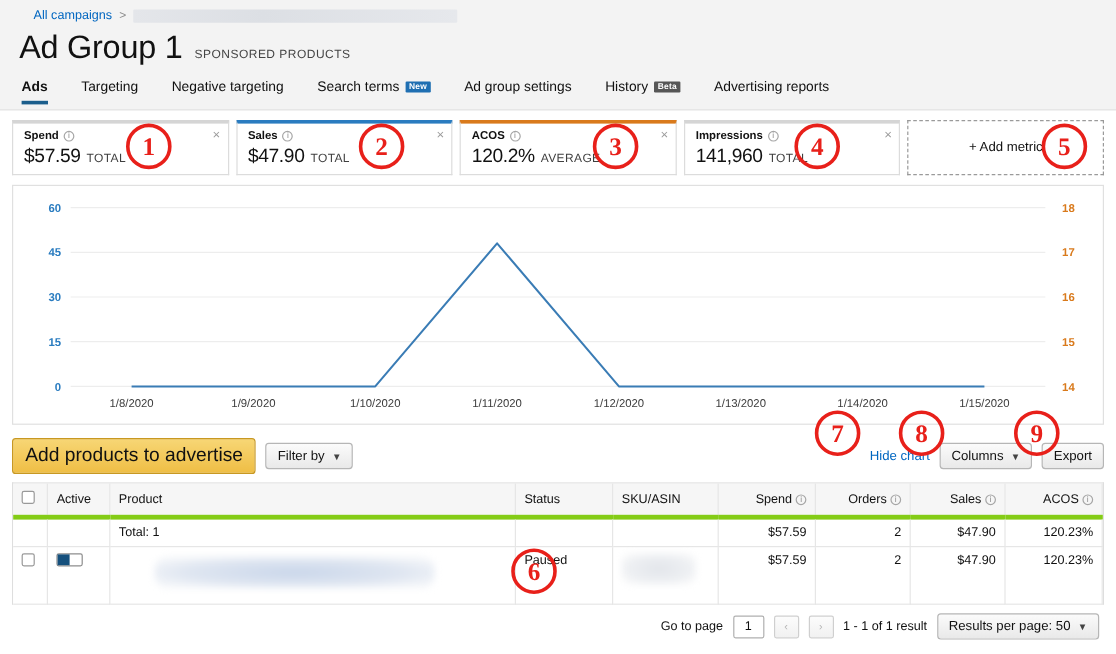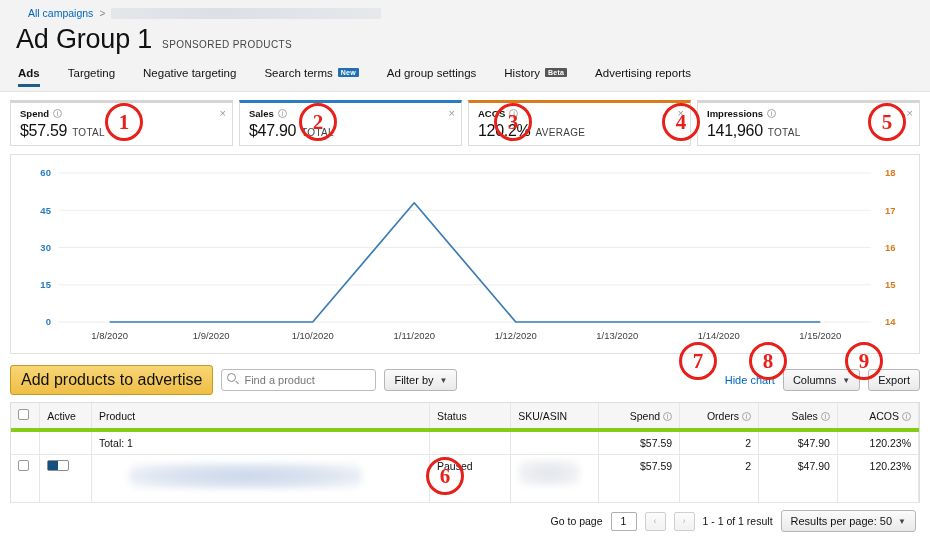--- a/index.html
+++ b/index.html
@@ -458,20 +458,21 @@
       <div class="metric-head">
         <span>Impressions</span>
         <i class="info-i">i</i>
       </div>
       <span class="metric-close">×</span>
       <div class="metric-val-row">
         <span class="metric-value">141,960</span>
         <span class="metric-unit">TOTAL</span>
       </div>
     </div>
+    <div class="add-metric">+ Add metric</div>
   </div>
 
 <div class="chart-panel">
   <svg class="chart-svg" viewBox="0 0 910 200" preserveAspectRatio="none">
     <g id="chart-grid">
         <line x1="48" y1="167" x2="862" y2="167" stroke="#ededed" stroke-width="1"></line>
         <line x1="48" y1="129.75" x2="862" y2="129.75" stroke="#ededed" stroke-width="1"></line>
         <line x1="48" y1="92.5" x2="862" y2="92.5" stroke="#ededed" stroke-width="1"></line>
         <line x1="48" y1="55.25" x2="862" y2="55.25" stroke="#ededed" stroke-width="1"></line>
         <line x1="48" y1="18" x2="862" y2="18" stroke="#ededed" stroke-width="1"></line>
@@ -499,24 +500,20 @@
         <text x="505.875" y="184" fill="#3d3d3d" font-size="9.5" text-anchor="middle" font-family="&quot;Liberation Sans&quot;, sans-serif">1/12/2020</text>
         <text x="607.625" y="184" fill="#3d3d3d" font-size="9.5" text-anchor="middle" font-family="&quot;Liberation Sans&quot;, sans-serif">1/13/2020</text>
         <text x="709.375" y="184" fill="#3d3d3d" font-size="9.5" text-anchor="middle" font-family="&quot;Liberation Sans&quot;, sans-serif">1/14/2020</text>
         <text x="811.125" y="184" fill="#3d3d3d" font-size="9.5" text-anchor="middle" font-family="&quot;Liberation Sans&quot;, sans-serif">1/15/2020</text>
       </g>
   </svg>
 </div>
 
 <div class="toolbar">
   <button class="btn-primary">Add products to advertise</button>
-  <div class="search-box">
-    <span class="search-ic"></span>
-    <input type="text" placeholder="Find a product" style="">
-  </div>
   <button class="btn-grey">
     <span>Filter by</span>
     <span class="caret">▼</span>
   </button>
   <span class="spacer"></span>
   <a class="link-blue">Hide chart</a>
   <button class="btn-grey">
     <span>Columns</span>
     <span class="caret">▼</span>
   </button>

